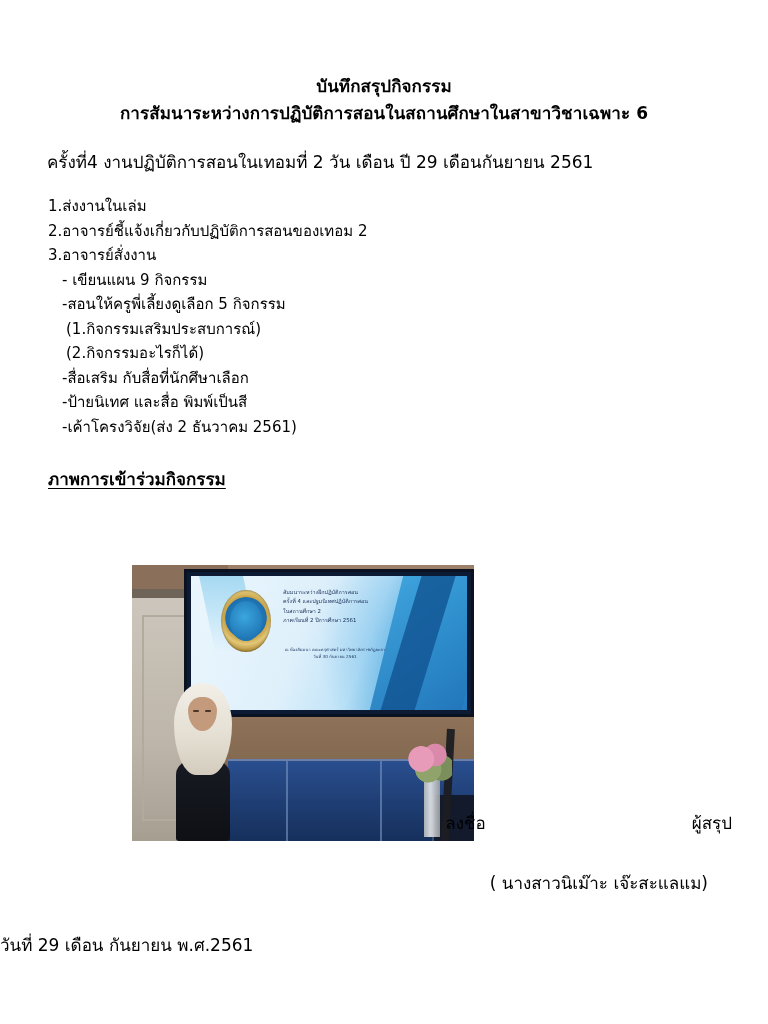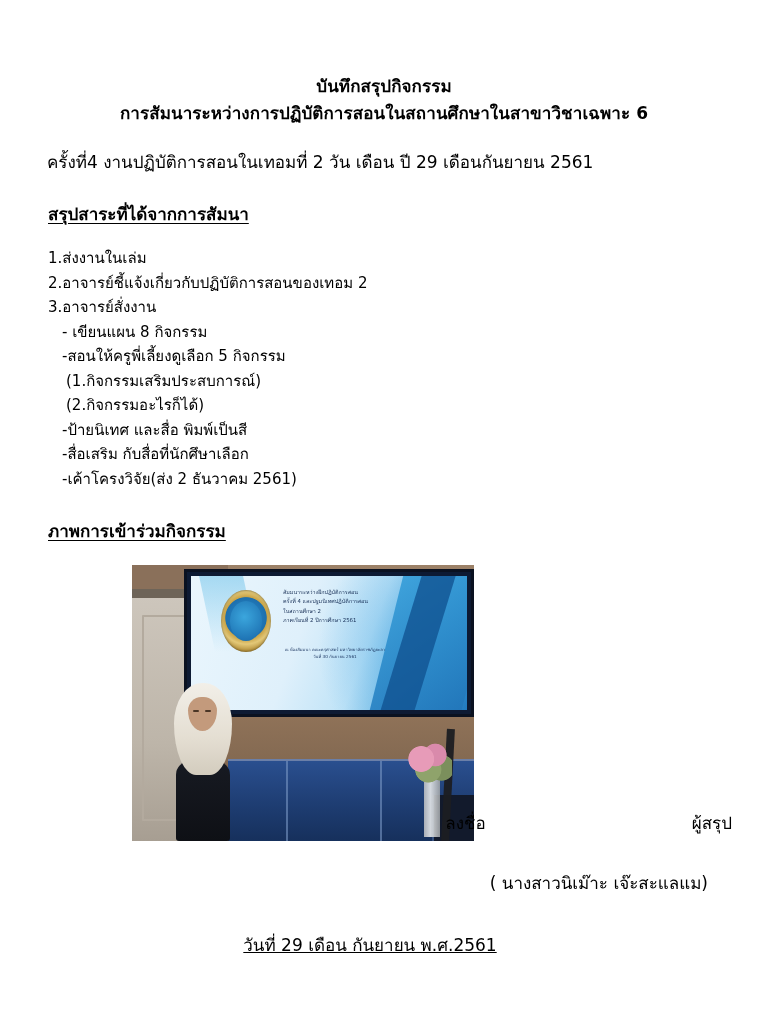--- a/index.html
+++ b/index.html
@@ -313,53 +313,49 @@
   }
   .sig-name {
     margin-top: 36px;
     text-align: right;
     padding-right: 60px;
     font-size: 17px;
     line-height: 24px;
   }
   .sig-date {
     margin-top: 38px;
-    text-align: center;
+    text-align: left;
     padding-right: 28px;
     font-size: 17px;
     line-height: 24px;
-    text-decoration: underline;
   }
 </style>
 </head>
 <body>
 
 <div class="page">
 
   <div class="title-block">
     <div class="title-line1">บันทึกสรุปกิจกรรม</div>
     <div class="title-line2">การสัมนาระหว่างการปฏิบัติการสอนในสถานศึกษาในสาขาวิชาเฉพาะ 6</div>
   </div>
 
   <div class="session-line">ครั้งที่4 งานปฏิบัติการสอนในเทอมที่ 2  วัน เดือน ปี 29 เดือนกันยายน 2561</div>
 
-  <div class="section-heading">
-    <span class="u">สรุปสาระที่ได้จากการสัมนา</span>
-  </div>
 
   <div class="body-list">
     <div class="item">1.ส่งงานในเล่ม</div>
     <div class="item">2.อาจารย์ชี้แจ้งเกี่ยวกับปฏิบัติการสอนของเทอม 2</div>
     <div class="item">3.อาจารย์สั่งงาน</div>
-    <div class="sub">- เขียนแผน 8 กิจกรรม</div>
+    <div class="sub">- เขียนแผน 9 กิจกรรม</div>
     <div class="sub">-สอนให้ครูพี่เลี้ยงดูเลือก 5 กิจกรรม</div>
     <div class="sub2">(1.กิจกรรมเสริมประสบการณ์)</div>
     <div class="sub2">(2.กิจกรรมอะไรก็ได้)</div>
+    <div class="sub">-สื่อเสริม กับสื่อที่นักศึษาเลือก</div>
     <div class="sub">-ป้ายนิเทศ และสื่อ พิมพ์เป็นสี</div>
-    <div class="sub">-สื่อเสริม กับสื่อที่นักศึษาเลือก</div>
     <div class="sub">-เค้าโครงวิจัย(ส่ง 2 ธันวาคม 2561)</div>
   </div>
 
   <div class="section-heading">
     <span class="u">ภาพการเข้าร่วมกิจกรรม</span>
   </div>
 
   <div class="photo-wrap">
     <div class="photo">
       <div class="wall"></div>

